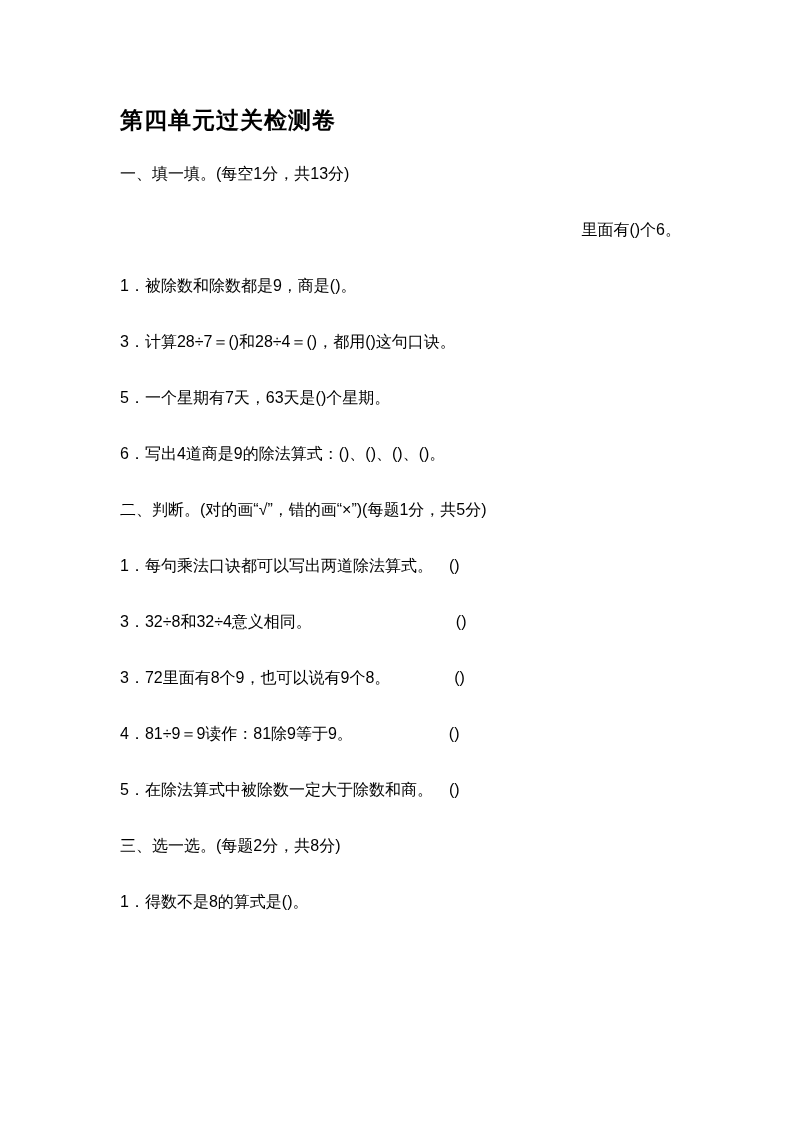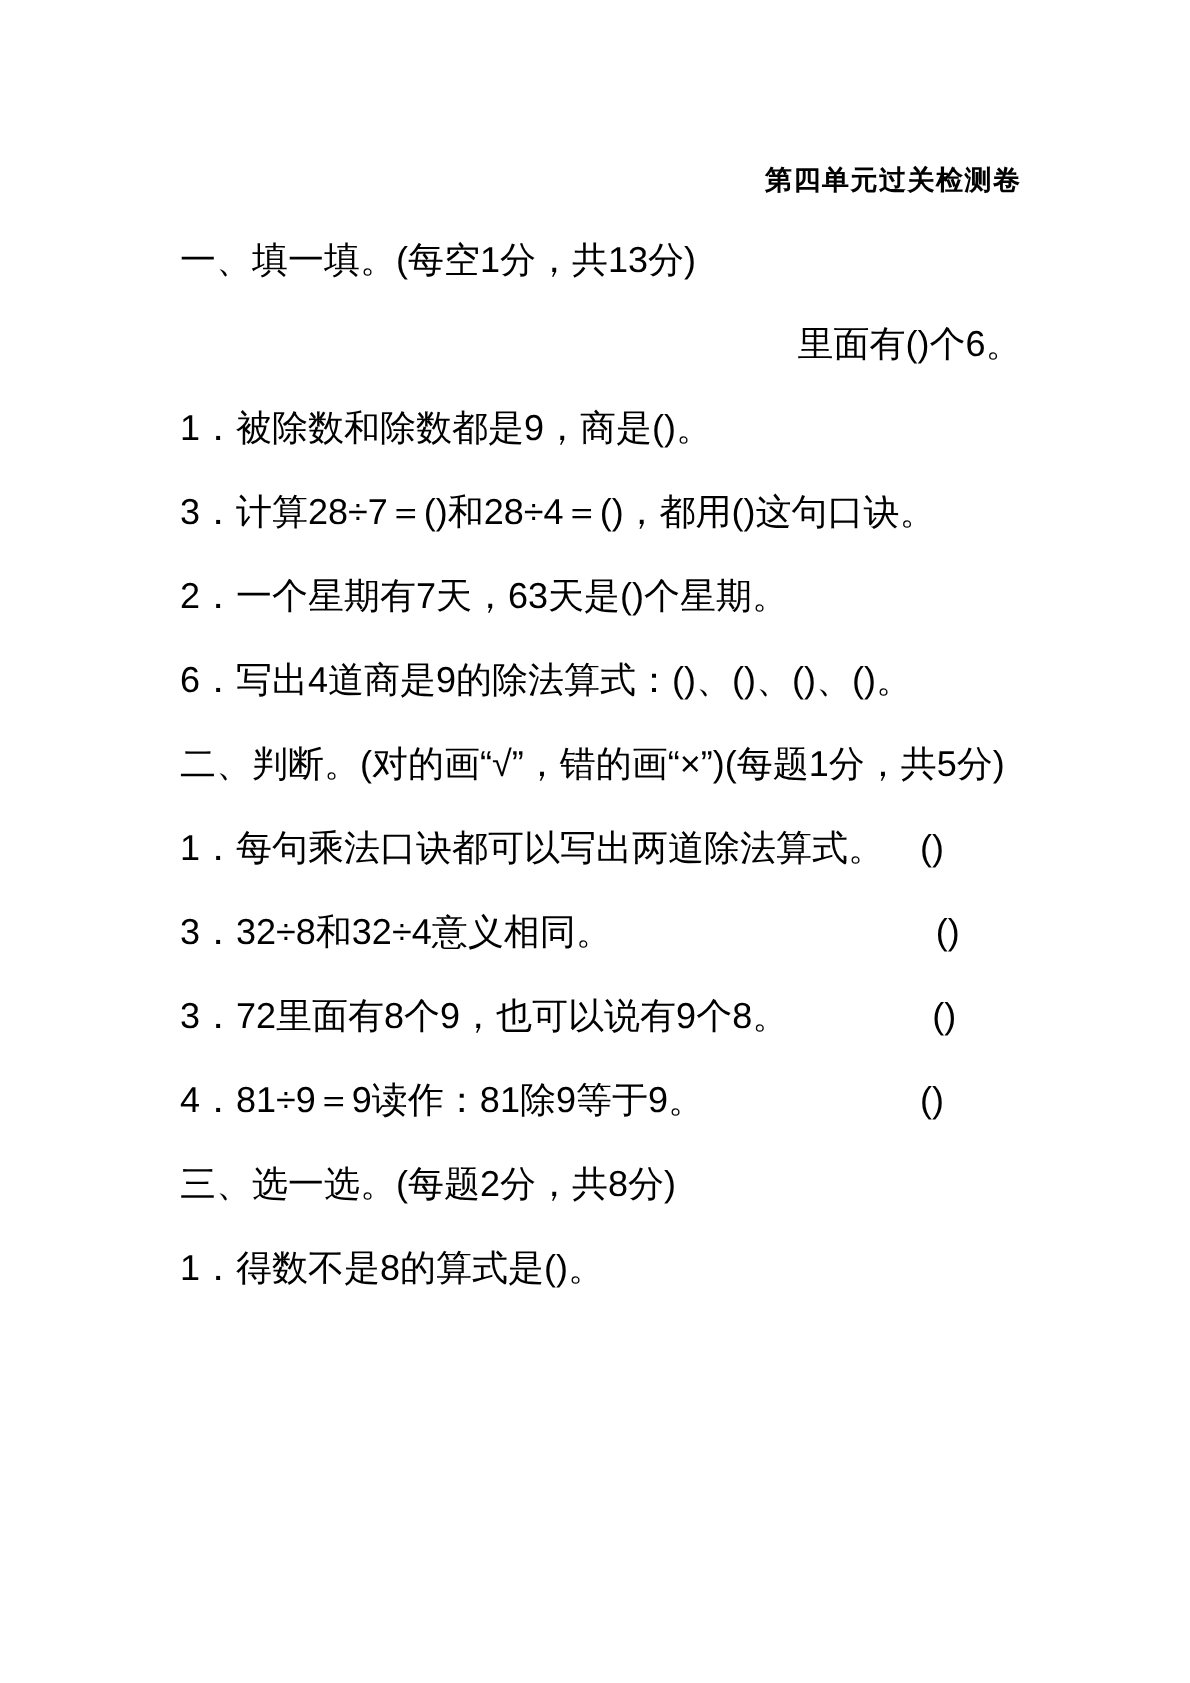--- a/index.html
+++ b/index.html
@@ -11,30 +11,30 @@
     position: relative;
     width: 793px;
     min-height: 1122px;
     box-sizing: border-box;
     background: #ffffff;
     padding: 105px 112px 40px 120px;
     font-family: "Liberation Sans", "DejaVu Sans", sans-serif;
     color: #000000;
   }
   .title {
-    font-size: 18px;
+    font-size: 23px;
     font-weight: bold;
-    text-align: right;
+    text-align: left;
     line-height: 30px;
     margin: 0 0 25px 0;
     letter-spacing: 1px;
   }
   .section-heading,
   .line {
-    font-size: 24px;
+    font-size: 16px;
     line-height: 28px;
     margin: 0 0 28px 0;
     white-space: pre-wrap;
     font-weight: normal;
   }
   .line.indent {
     margin-left: 30px;
     text-align: right;
   }
   section { margin: 0; padding: 0; }
@@ -43,28 +43,29 @@
 <body>
 
 <div class="page">
   <h1 class="title">第四单元过关检测卷</h1>
   <div>
       <section>
         <div class="section-heading">一、填一填。(每空1分，共13分)</div>
         <div class="line indent">里面有()个6。</div>
         <div class="line">1．被除数和除数都是9，商是()。</div>
         <div class="line">3．计算28÷7＝()和28÷4＝()，都用()这句口诀。</div>
-        <div class="line">2．一个星期有7天，63天是()个星期。</div>
+        <div class="line">5．一个星期有7天，63天是()个星期。</div>
         <div class="line">6．写出4道商是9的除法算式：()、()、()、()。</div>
       </section>
       <section>
         <div class="section-heading">二、判断。(对的画“√”，错的画“×”)(每题1分，共5分)</div>
         <div class="line">1．每句乘法口诀都可以写出两道除法算式。　()</div>
         <div class="line">3．32÷8和32÷4意义相同。　　　　　　　　　()</div>
         <div class="line">3．72里面有8个9，也可以说有9个8。　　　　()</div>
         <div class="line">4．81÷9＝9读作：81除9等于9。　　　　　　()</div>
+        <div class="line">5．在除法算式中被除数一定大于除数和商。　()</div>
       </section>
       <section>
         <div class="section-heading">三、选一选。(每题2分，共8分)</div>
         <div class="line">1．得数不是8的算式是()。</div>
       </section>
     </div>
 </div>
 
 </body></html>

